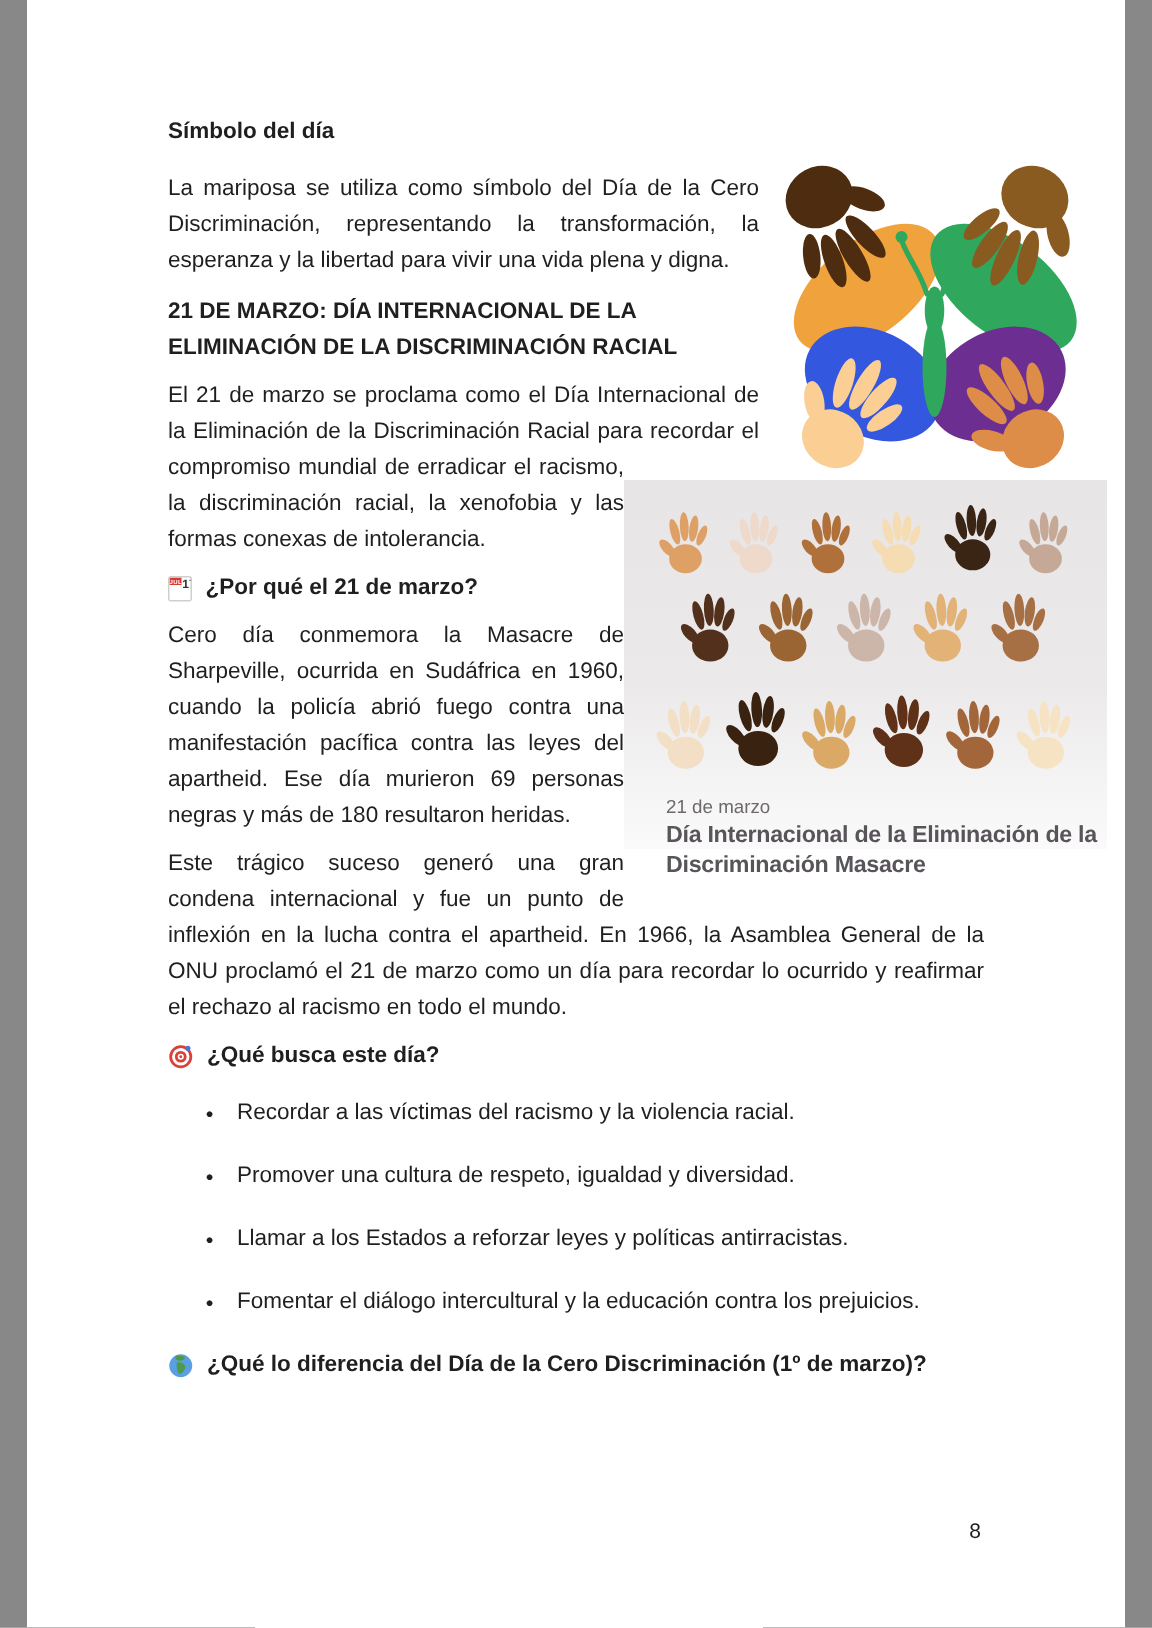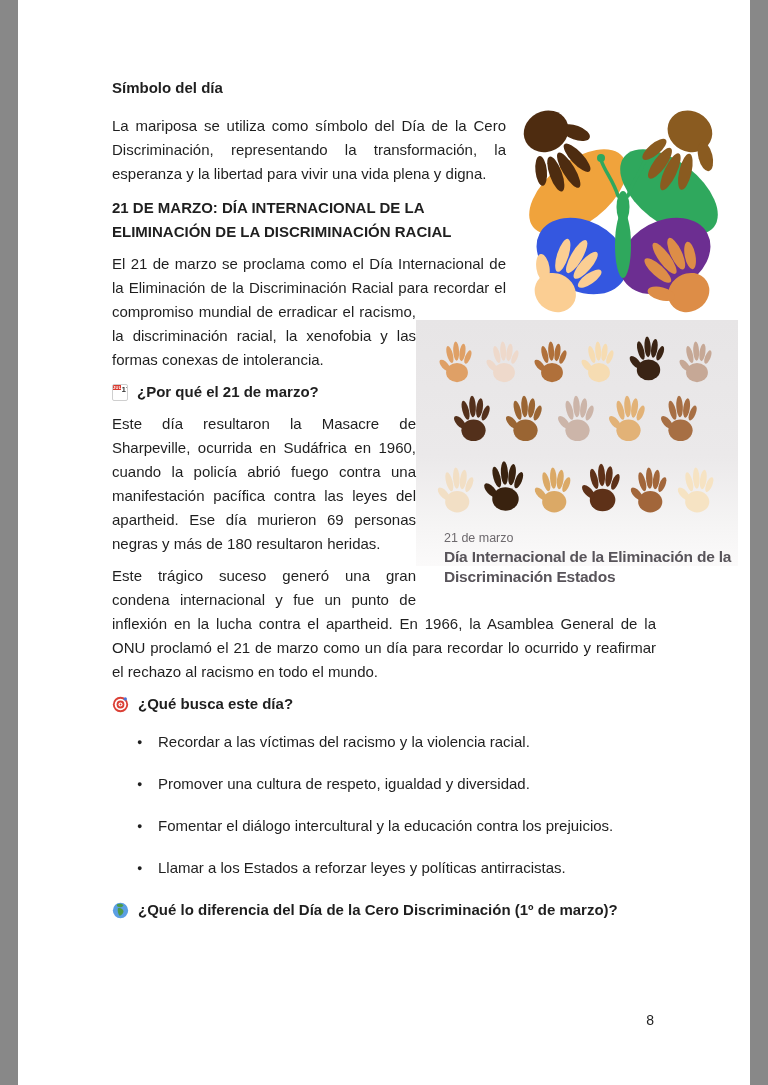--- a/index.html
+++ b/index.html
@@ -150,60 +150,60 @@
             </svg>
           <svg class="ph" viewBox="0 0 100 105">
               <use href="#hand-shape" fill="#A2663A"></use>
             </svg>
           <svg class="ph" viewBox="0 0 100 105">
               <use href="#hand-shape" fill="#F6E3C3"></use>
             </svg>
         </div>
         <figcaption class="poster-caption">
           <div class="poster-kicker">21 de marzo</div>
-          <div class="poster-title">Día Internacional de la Eliminación de la Discriminación Estados</div>
+          <div class="poster-title">Día Internacional de la Eliminación de la Discriminación Masacre</div>
         </figcaption>
       </div>
     </figure>
 
     <p class="para"><span>La </span><span class="b">mariposa</span><span> se utiliza como símbolo del Día de la Cero Discriminación, representando la </span><span class="b">transformación, la esperanza y la libertad</span><span> para vivir una vida plena y digna.</span></p>
 
     <h2 class="sec-title">21 DE MARZO: DÍA INTERNACIONAL DE LA ELIMINACIÓN DE LA DISCRIMINACIÓN RACIAL</h2>
 
     <p class="para"><span>El 21 de marzo se proclama como el Día Internacional de la Eliminación de la Discriminación Racial para recordar el compromiso mundial de erradicar el racismo, la discriminación racial, la xenofobia y las formas conexas de intolerancia.</span></p>
 
     <h3 class="sub-title">
       <span class="cal">
         <span class="cal-top">JUL</span>
         <span class="cal-day">17</span>
       </span>
       <span>¿Por qué el 21 de marzo?</span>
     </h3>
 
-    <p class="para"><span>Este día resultaron la </span><span class="b">Masacre de Sharpeville</span><span>, ocurrida en </span><span class="b">Sudáfrica en 1960</span><span>, cuando la policía abrió fuego contra una manifestación pacífica contra las leyes del apartheid. Ese día murieron </span><span class="b">69 personas negras</span><span> y más de 180 resultaron heridas.</span></p>
+    <p class="para"><span>Cero día conmemora la </span><span class="b">Masacre de Sharpeville</span><span>, ocurrida en </span><span class="b">Sudáfrica en 1960</span><span>, cuando la policía abrió fuego contra una manifestación pacífica contra las leyes del apartheid. Ese día murieron </span><span class="b">69 personas negras</span><span> y más de 180 resultaron heridas.</span></p>
 
     <p class="para"><span>Este trágico suceso generó una gran condena internacional y fue un punto de inflexión en la lucha contra el </span><span class="b">apartheid</span><span>. En 1966, la Asamblea General de la ONU proclamó el 21 de marzo como un día para recordar lo ocurrido y reafirmar el rechazo al racismo en todo el mundo.</span></p>
 
     <h3 class="sub-title">
       <svg class="h3icon" viewBox="0 0 20 20">
         <circle cx="10" cy="10" r="9" fill="#DB4036"></circle>
         <circle cx="10" cy="10" r="6.8" fill="#ffffff"></circle>
         <circle cx="10" cy="10" r="4.6" fill="#DB4036"></circle>
         <circle cx="10" cy="10" r="2.4" fill="#ffffff"></circle>
         <circle cx="10" cy="10" r="1.1" fill="#DB4036"></circle>
         <circle cx="15.6" cy="3.4" r="2" fill="#4A72D8"></circle>
       </svg>
       <span>¿Qué busca este día?</span>
     </h3>
 
     <ul class="blist">
       <li>Recordar a las víctimas del racismo y la violencia racial.</li>
       <li>Promover una cultura de respeto, igualdad y diversidad.</li>
+      <li>Llamar a los Estados a reforzar leyes y políticas antirracistas.</li>
       <li>Fomentar el diálogo intercultural y la educación contra los prejuicios.</li>
-      <li>Llamar a los Estados a reforzar leyes y políticas antirracistas.</li>
     </ul>
 
     <h3 class="sub-title">
       <svg class="h3icon" viewBox="0 0 20 20">
         <circle cx="10" cy="10" r="9" fill="#5B9FE3"></circle>
         <path d="M6,2.6 C9,1.4 12.5,2 13.5,4 C12.5,6.2 9,6.6 7,5.6 C5.8,5 5.4,3.4 6,2.6 Z" fill="#4E9B47"></path>
         <path d="M7,7.4 C10,6.6 13,8.2 13.6,11 C13.2,14 10.4,16.8 8.8,16.2 C7.2,14.4 6.2,10.2 7,7.4 Z" fill="#4E9B47"></path>
       </svg>
       <span>¿Qué lo diferencia del Día de la Cero Discriminación (1º de marzo)?</span>
     </h3>

